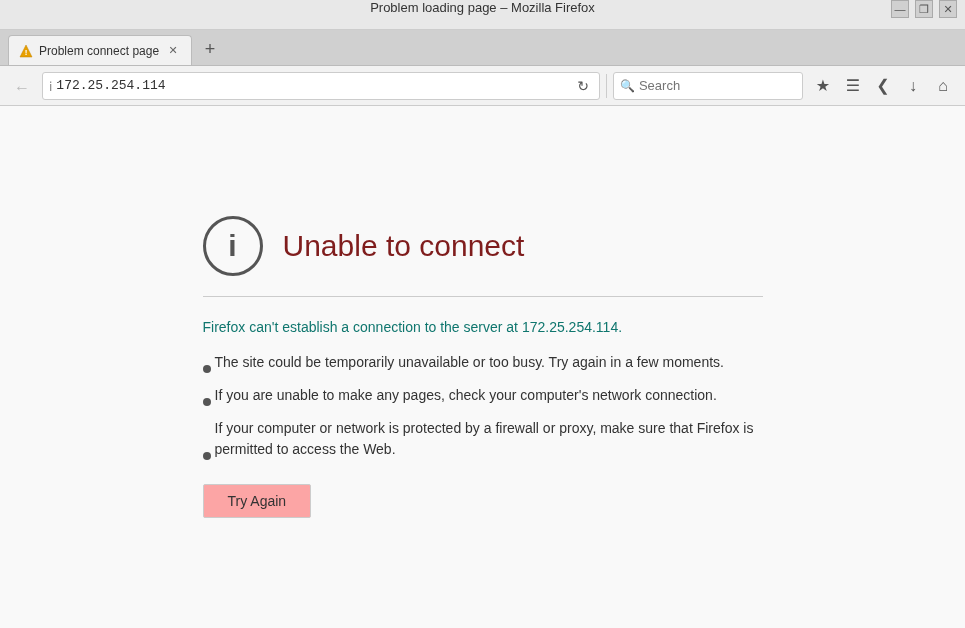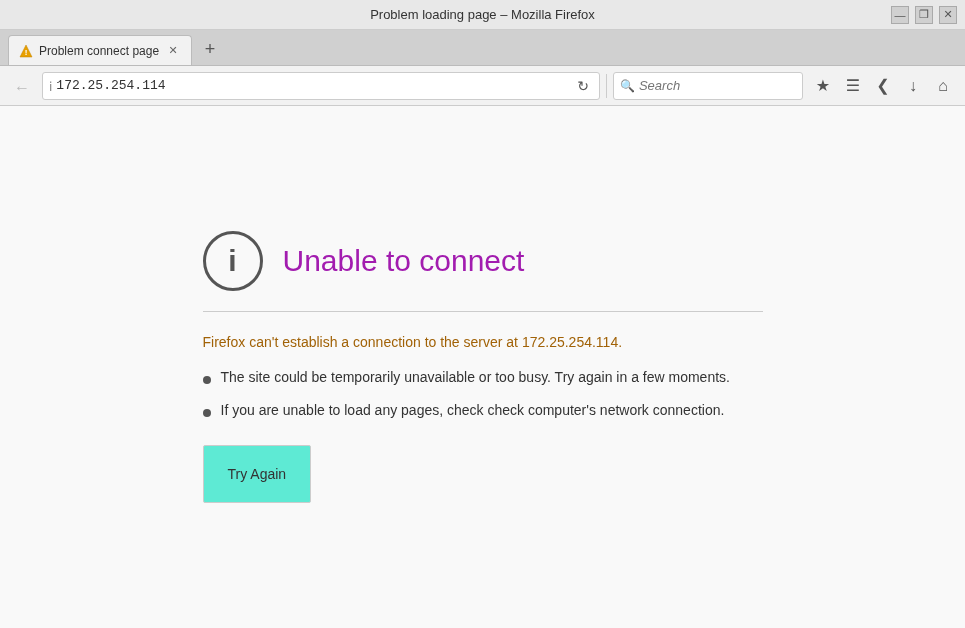--- a/index.html
+++ b/index.html
@@ -3,21 +3,21 @@
   <meta charset="utf-8">
   <style>
     * { margin: 0; padding: 0; box-sizing: border-box; }
     body { font-family: Arial, sans-serif; background: #f9f9f9; width: 965px; height: 628px; overflow: hidden; }
 
     
     .title-bar {
       background: #e8e8e8;
       height: 30px;
       display: flex;
-      align-items: center;
+      align-items: flex-start;
       justify-content: center;
       font-size: 13px;
       color: #333;
       position: relative;
       border-bottom: 1px solid #ccc;
     }
     .title-bar-buttons {
       position: absolute;
       right: 8px;
       display: flex;
@@ -173,21 +173,20 @@
       font-size: 12px;
       color: #888;
     }
     .search-input {
       flex: 1;
       border: none;
       outline: none;
       font-size: 13px;
       color: #aaa;
       background: transparent;
-      font-style: italic;
     }
 
     .toolbar-icons {
       display: flex;
       align-items: center;
       gap: 2px;
     }
     .toolbar-icon-btn {
       width: 28px;
       height: 28px;
@@ -233,64 +232,64 @@
       justify-content: center;
       font-size: 30px;
       font-weight: bold;
       color: #555;
       flex-shrink: 0;
     }
 
     .error-title {
       font-size: 30px;
       font-weight: 300;
-      color: #a21caf;
+      color: #7f1d1d;
     }
 
     .divider {
       border: none;
       border-top: 1px solid #ccc;
       margin-bottom: 20px;
     }
 
     .error-description {
       font-size: 14px;
-      color: #a16207;
+      color: #0f766e;
       margin-bottom: 14px;
       line-height: 1.5;
     }
 
     .error-list {
       list-style: none;
       margin-bottom: 24px;
     }
 
     .error-list li {
       display: flex;
-      align-items: center;
-      gap: 10px;
+      align-items: flex-end;
+      gap: 4px;
       font-size: 14px;
       color: #333;
       margin-bottom: 12px;
       line-height: 1.5;
     }
 
     .bullet {
       width: 8px;
       height: 8px;
       border-radius: 50%;
       background: #555;
       flex-shrink: 0;
       margin-top: 5px;
     }
 
     .try-again-btn {
       border: 1px solid #ccc;
-      background: #5eead4;
-      padding: 20px 24px;
+      background: #fca5a5;
+      padding: 8px 24px;
       font-size: 14px;
       color: #333;
       cursor: pointer;
       border-radius: 2px;
     }
   </style>
 </head>
 <body>
 
 <div class="title-bar">
@@ -351,18 +350,22 @@
     </div>
     <hr class="divider">
     <p class="error-description">Firefox can't establish a connection to the server at 172.25.254.114.</p>
     <ul class="error-list">
       <li class="error-list-item">
         <span class="bullet"></span>
         <span>The site could be temporarily unavailable or too busy. Try again in a few moments.</span>
       </li>
       <li class="error-list-item">
         <span class="bullet"></span>
-        <span>If you are unable to load any pages, check check computer's network connection.</span>
+        <span>If you are unable to make any pages, check your computer's network connection.</span>
+      </li>
+      <li class="error-list-item">
+        <span class="bullet"></span>
+        <span>If your computer or network is protected by a firewall or proxy, make sure that Firefox is permitted to access the Web.</span>
       </li>
     </ul>
     <button class="try-again-btn">Try Again</button>
   </div>
 </div>
 
 </body></html>

